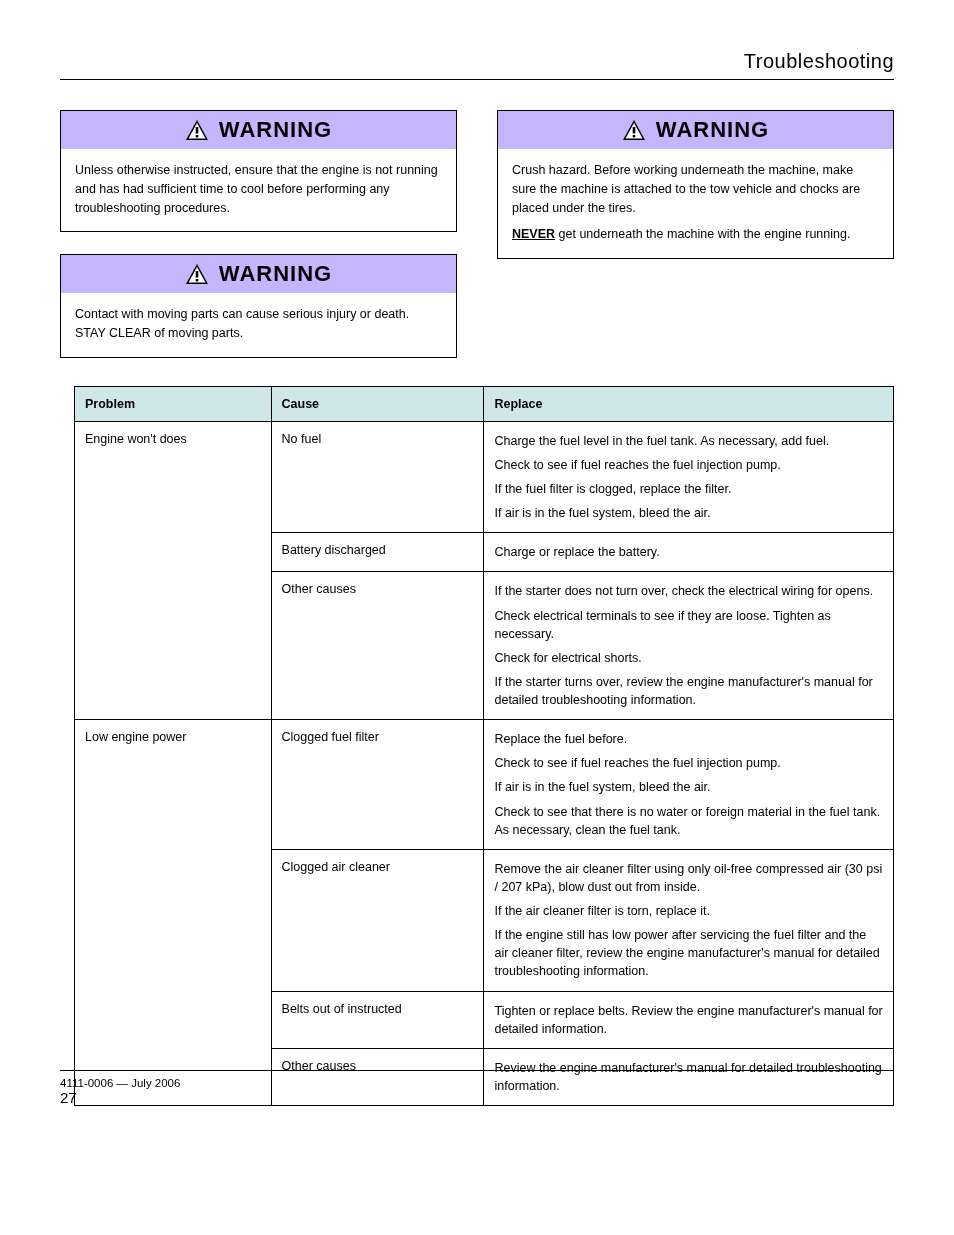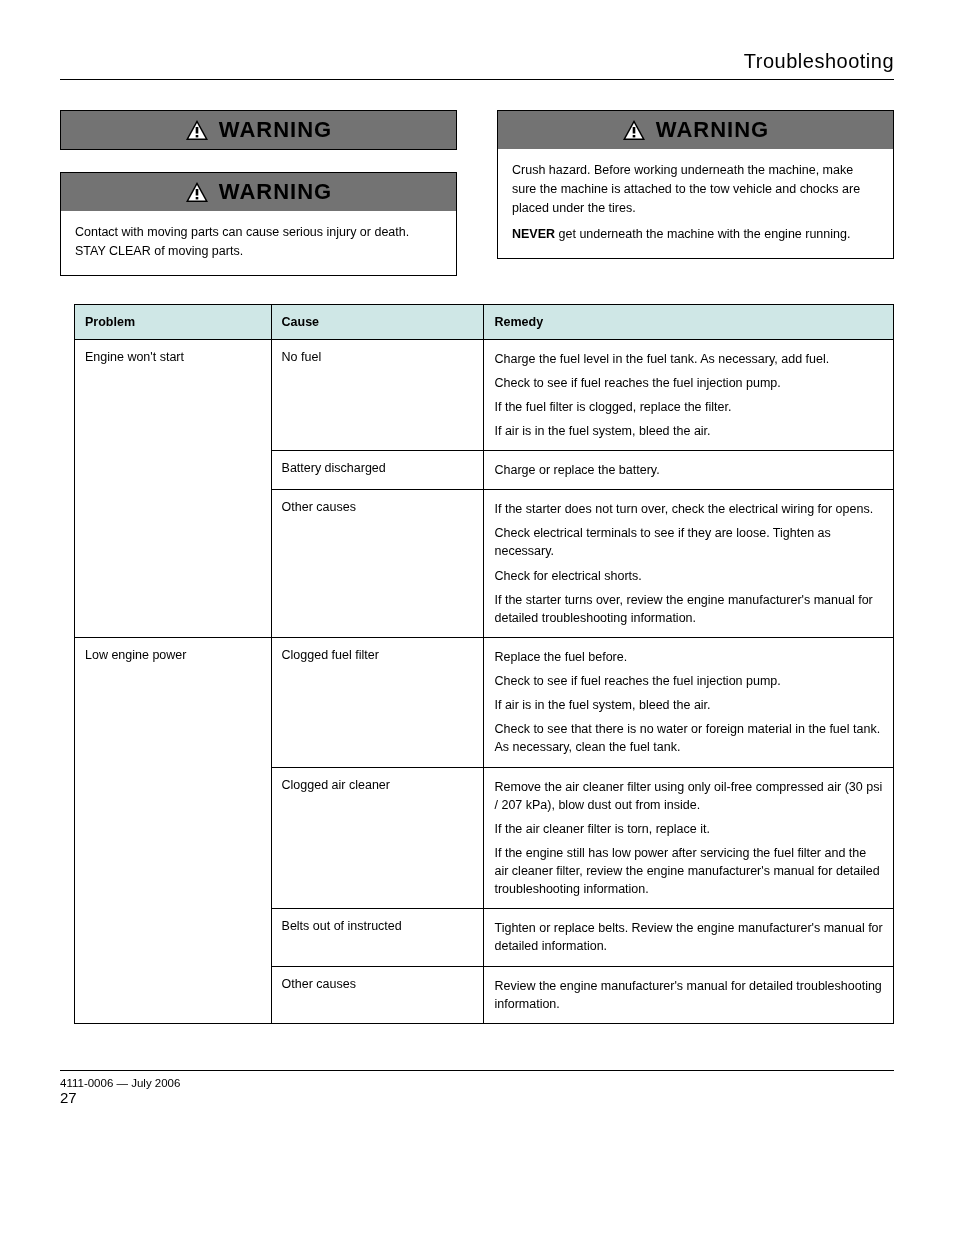--- a/index.html
+++ b/index.html
@@ -5,25 +5,25 @@
   * { box-sizing: border-box; margin: 0; padding: 0; }
   html, body { width: 954px; height: 1235px; background: #fff; font-family: Arial, Helvetica, sans-serif; color: #000; }
   .page { position: relative; width: 954px; height: 1140px; padding: 50px 60px 40px 60px; }
   .chapter-title { font-size: 20px; font-weight: 400; text-align: right; margin-bottom: 6px; letter-spacing: 0.5px; }
   .hr-top { border: none; border-top: 1px solid #000; margin-bottom: 30px; }
 
   .two-col { display: flex; gap: 40px; }
   .col { flex: 1; }
 
   .warn-box { border: 1px solid #000; margin-bottom: 22px; }
-  .warn-header { background: #737373; text-align: center; padding: 6px 0 4px 0; }
+  .warn-header { background: #c4b5fd; text-align: center; padding: 6px 0 4px 0; }
   .warn-header-inner { display: inline-flex; align-items: center; gap: 10px; }
   .warn-word { font-family: Arial, sans-serif; font-size: 22px; font-weight: 900; letter-spacing: 1px; }
   .warn-body { padding: 12px 14px 14px 14px; font-size: 12.5px; line-height: 1.5; }
-  .warn-body .bold { font-weight: 700; }
+  .warn-body .bold { font-weight: 700; text-decoration: underline; }
 
   .tri { width: 24px; height: 22px; }
   .tri svg { display: block; }
 
   .tbl-wrap { margin-top: 6px; padding-left: 14px; }
   table.trouble { width: 100%; border-collapse: collapse; font-size: 12.5px; }
   table.trouble th, table.trouble td { border: 1px solid #000; padding: 10px 10px; vertical-align: top; text-align: left; }
   table.trouble th { background: #cfe7e6; font-weight: 700; }
   table.trouble td p { margin: 0 0 6px 0; line-height: 1.45; }
   table.trouble td p:last-child { margin-bottom: 0; }
@@ -53,20 +53,21 @@
               <svg viewBox="0 0 24 22">
                   <polygon points="12,1 23,21 1,21" fill="#000"></polygon>
                   <polygon points="12,4 20.5,19.5 3.5,19.5" fill="#fff"></polygon>
                   <rect x="10.7" y="8" width="2.6" height="6.5" fill="#000"></rect>
                   <rect x="10.7" y="16" width="2.6" height="2.4" fill="#000"></rect>
                 </svg>
             </span>
             <span class="warn-word">WARNING</span>
           </span>
         </div>
+        <div class="warn-body">Unless otherwise instructed, ensure that the engine is not running and has had sufficient time to cool before performing any troubleshooting procedures.</div>
       </div>
 
       <div class="warn-box">
         <div class="warn-header">
           <span class="warn-header-inner">
             <span class="tri">
               <svg viewBox="0 0 24 22">
                   <polygon points="12,1 23,21 1,21" fill="#000"></polygon>
                   <polygon points="12,4 20.5,19.5 3.5,19.5" fill="#fff"></polygon>
                   <rect x="10.7" y="8" width="2.6" height="6.5" fill="#000"></rect>
@@ -108,26 +109,26 @@
     <table class="trouble">
       <colgroup>
         <col class="col-problem">
           <col class="col-cause">
           <col class="col-rem">
       </colgroup>
       <thead>
         <tr>
           <th>Problem</th>
           <th>Cause</th>
-          <th>Remedy</th>
+          <th>Replace</th>
         </tr>
       </thead>
       <tbody id="trouble-body">
           <tr>
-            <td rowspan="3">Engine won't start</td>
+            <td rowspan="3">Engine won't does</td>
             <td>No fuel</td>
             <td>
               <p>Charge the fuel level in the fuel tank. As necessary, add fuel.</p>
               <p>Check to see if fuel reaches the fuel injection pump.</p>
               <p>If the fuel filter is clogged, replace the filter.</p>
               <p>If air is in the fuel system, bleed the air.</p>
             </td>
           </tr>
           <tr>
             <td>Battery discharged</td>

